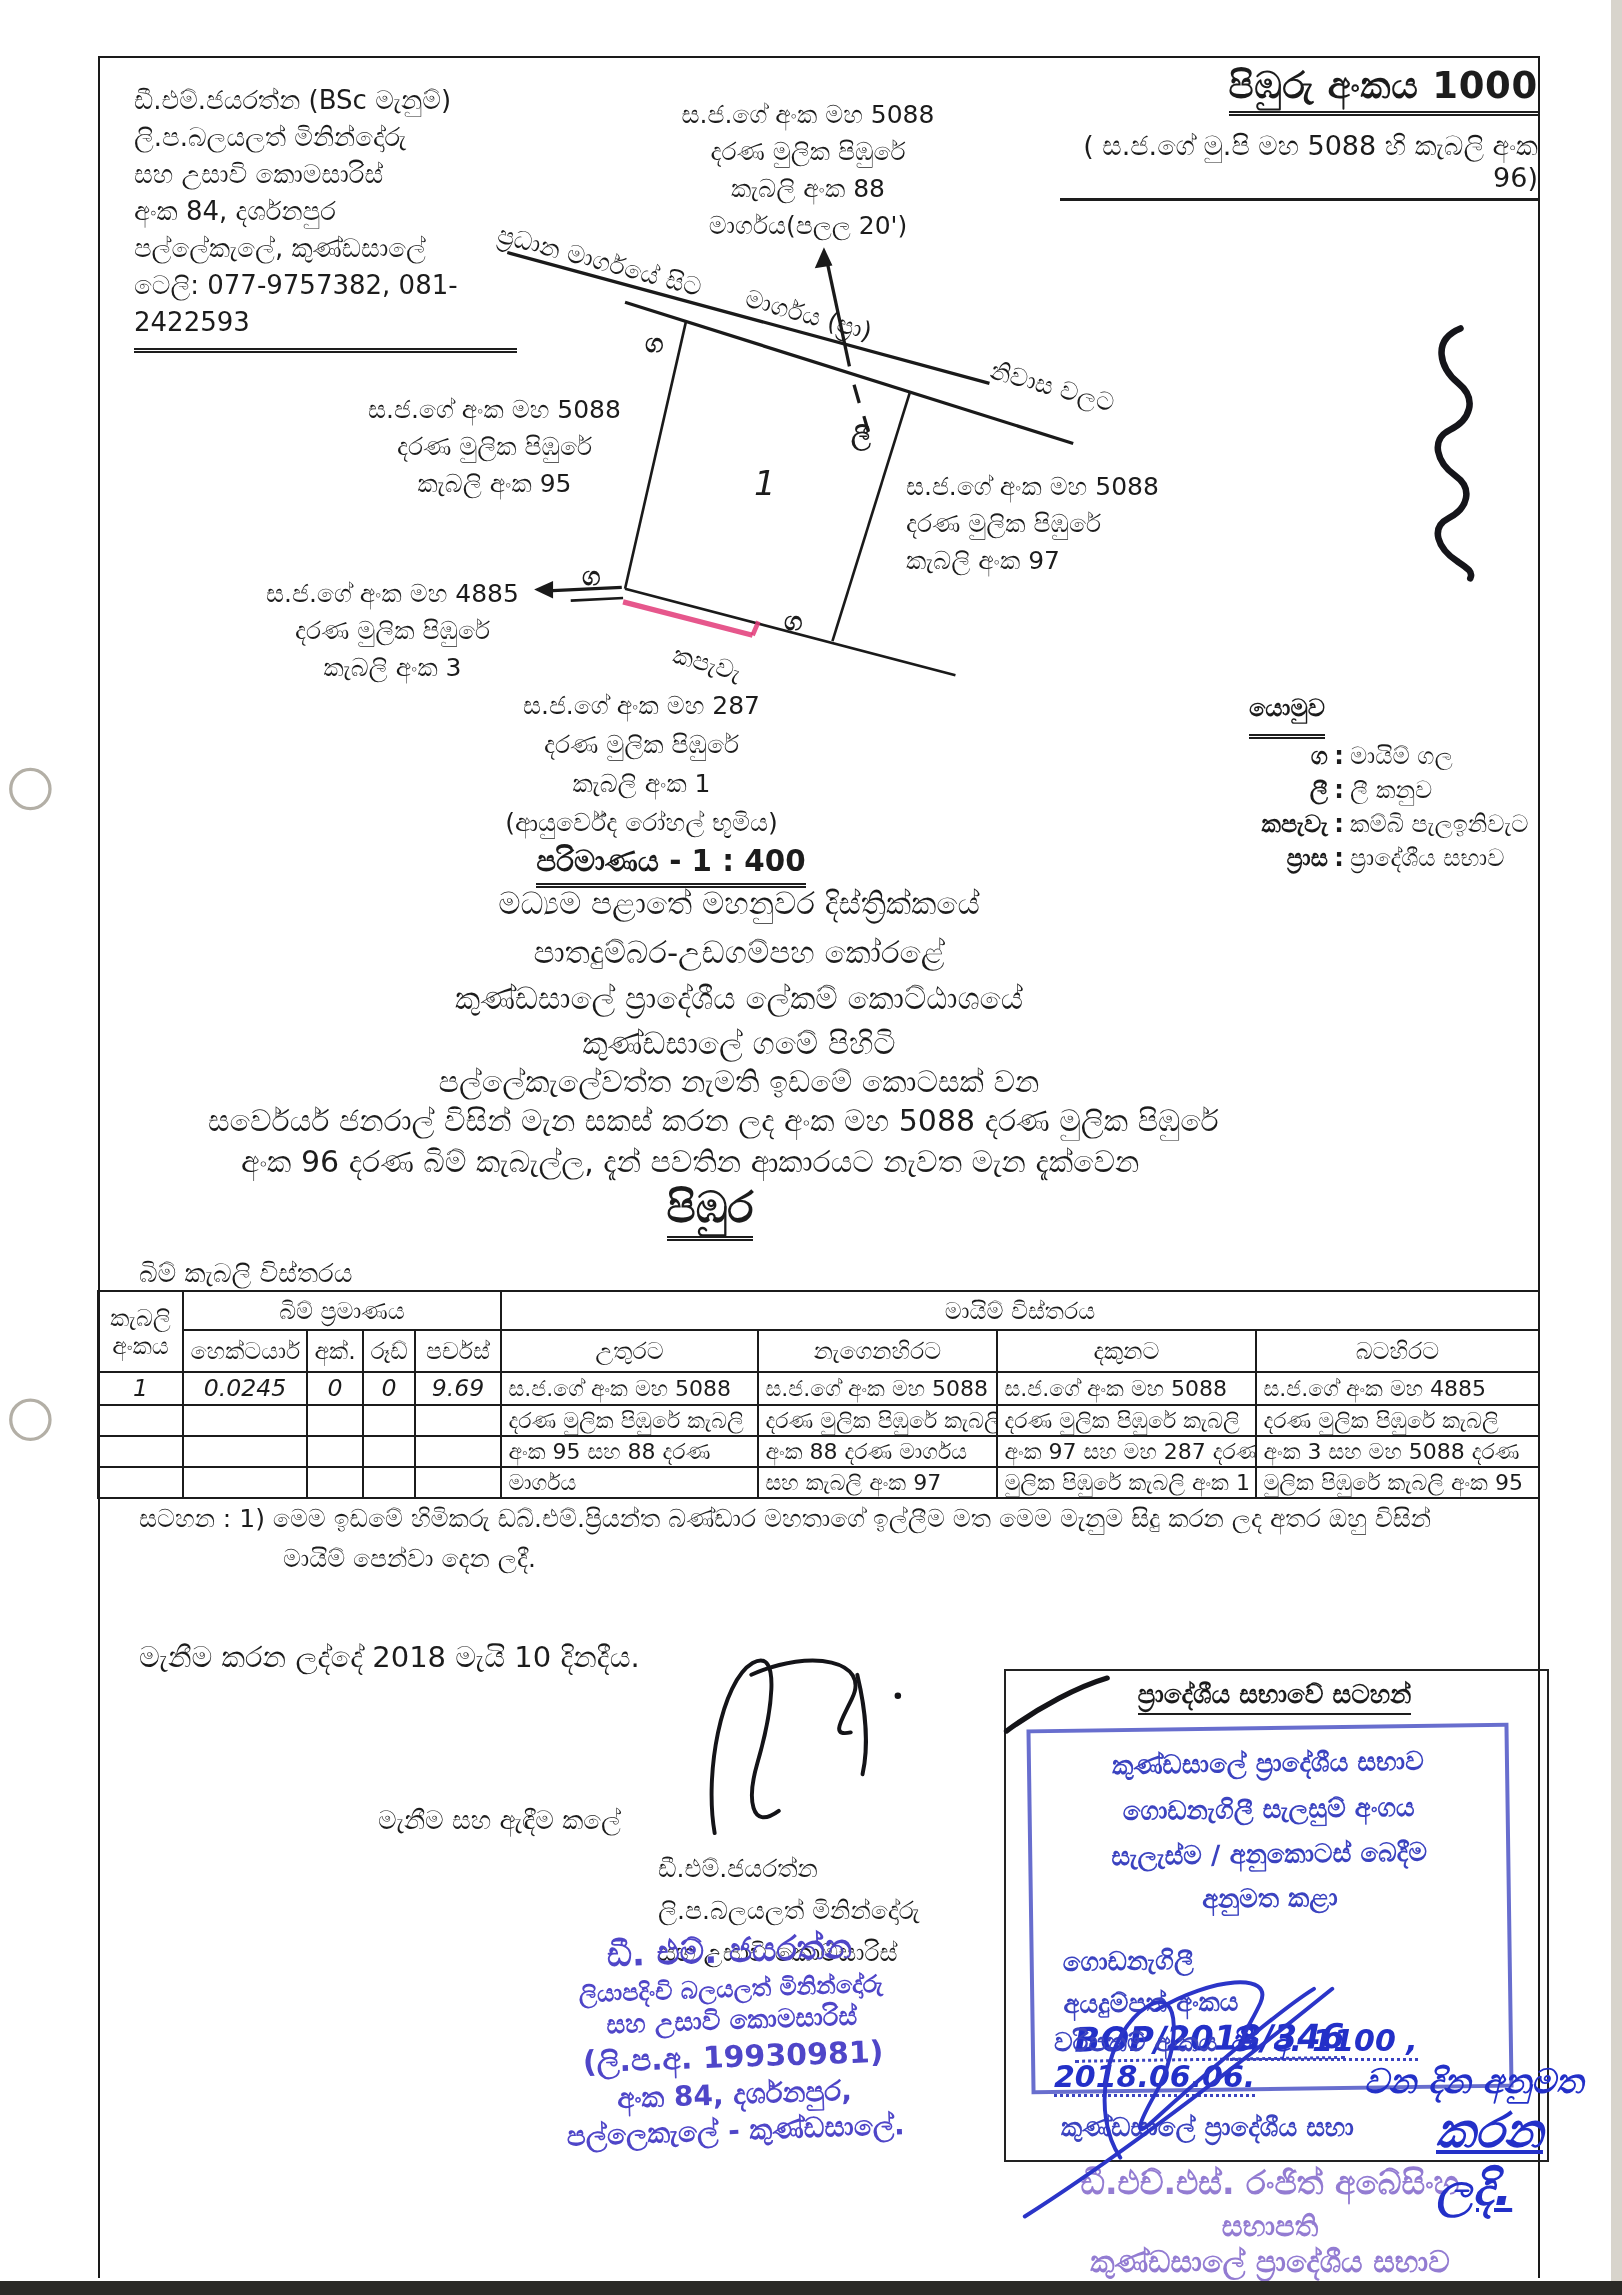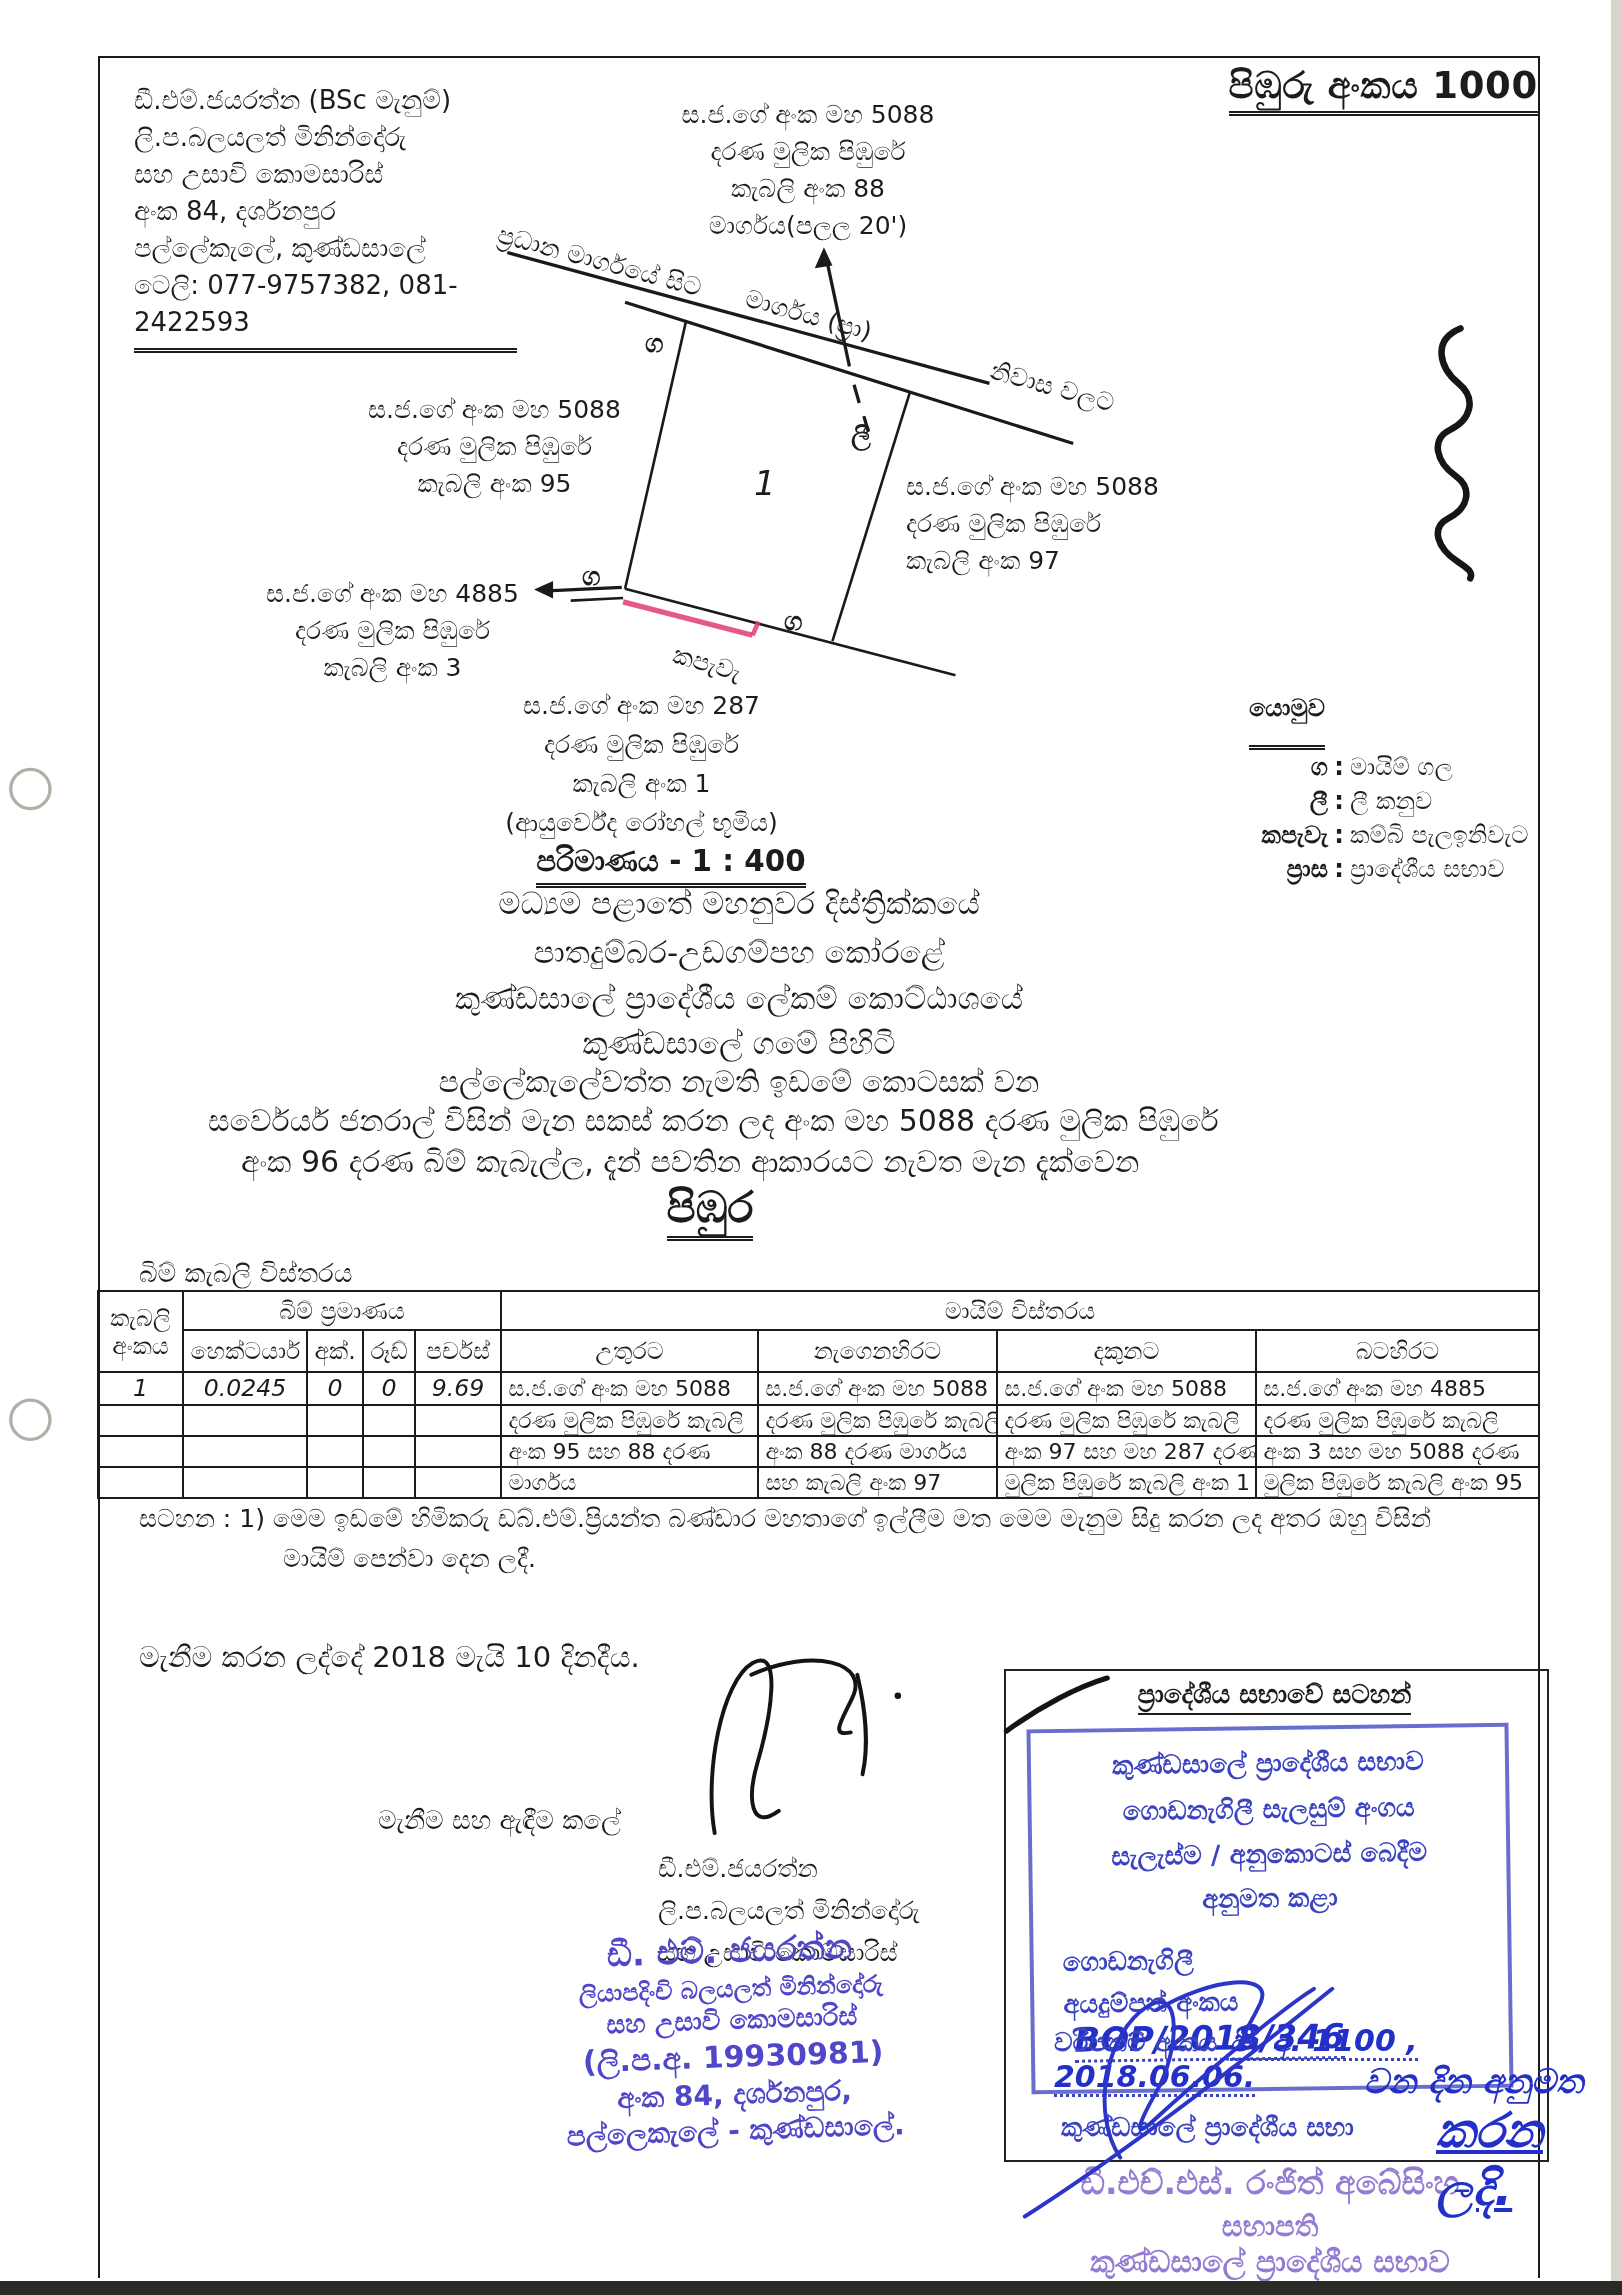--- a/index.html
+++ b/index.html
@@ -20,21 +20,21 @@
   .plan-sub{display:inline-block;margin-top:14.4px;font-size:27px;border-bottom:3.3px solid #1d1d1d;
             padding-bottom:5.2px;}
 
   .dlabel{font-size:25px;line-height:37px;font-weight:500;}
   .rot{transform-origin:left top;}
   .corner{font-size:26px;font-weight:600;}
   .parcel-no{font-size:34px;font-style:italic;font-weight:500;}
 
   .legend{left:1212px;top:691px;width:327px;font-size:24px;line-height:34px;}
   .legend .ttl{display:inline-block;margin-left:37px;border-bottom:5.2px double #1d1d1d;
-               padding-bottom:20px;font-weight:600;text-align:right;}
+               padding-bottom:9px;font-weight:600;text-align:right;}
   .legend .row{display:flex;}
   .legend .k{width:116px;text-align:right;font-weight:600;}
   .legend .c{width:22px;text-align:center;font-weight:600;}
 
   .loc{font-size:31px;font-weight:500;}
   .scale-line{display:inline-block;font-size:29.4px;font-weight:600;border-bottom:5.2px double #1d1d1d;padding-bottom:3.9px;}
   .big-title{display:inline-block;font-size:43px;font-weight:600;border-bottom:5.9px double #1d1d1d;padding-bottom:2.6px;}
 
   table.lt{border-collapse:collapse;table-layout:fixed;width:1442px;}
   table.lt td{border:2px solid #1b1b1b;padding:1.3px 6.5px;font-size:22px;overflow:hidden;
@@ -69,20 +69,21 @@
     <div>ඩී.එම්.ජයරත්න (BSc මැනුම්)</div>
     <div>ලි.ප.බලයලත් මිනින්දෝරු</div>
     <div>සහ උසාවි කොමසාරිස්</div>
     <div>අංක 84, දර්ශනපුර</div>
     <div>පල්ලේකැලේ, කුණ්ඩසාලේ</div>
     <div>ටෙලි: 077-9757382, 081- 2422593</div>
   </div>
 
   <div class="abs plan-head">
     <span class="plan-title">පිඹුරු අංකය 1000</span><br>
+    <span class="plan-sub">( ස.ජ.ගේ මු.පි මහ 5088 හි කැබලි අංක 96)</span>
   </div>
 
   <div class="abs dlabel ctr" style="left:651px;top:96px;width:314px;">
     <div>ස.ජ.ගේ අංක මහ 5088</div>
     <div>දරණ මුලික පිඹුරේ</div>
     <div>කැබලි අංක 88</div>
     <div>මාර්ගය(පලල 20')</div>
   </div>
 
   <div class="abs dlabel rot" style="left:503px;top:216px;transform:rotate(15deg);">ප්‍රධාන මාර්ගයේ සිට</div>

